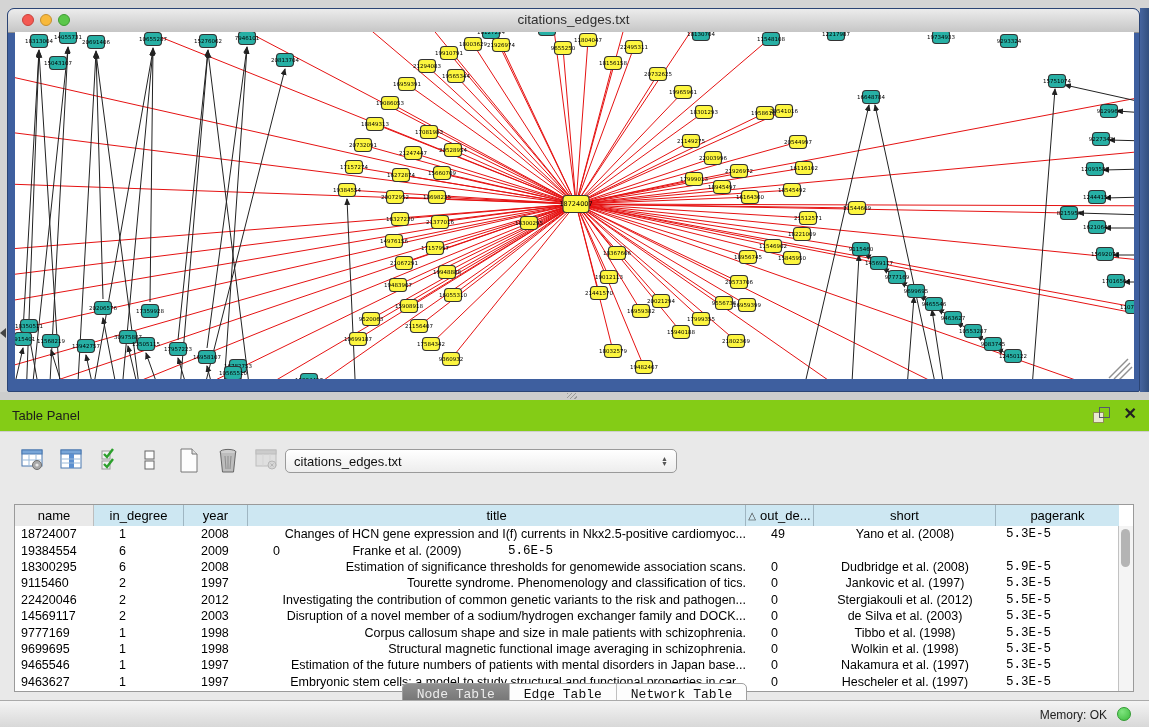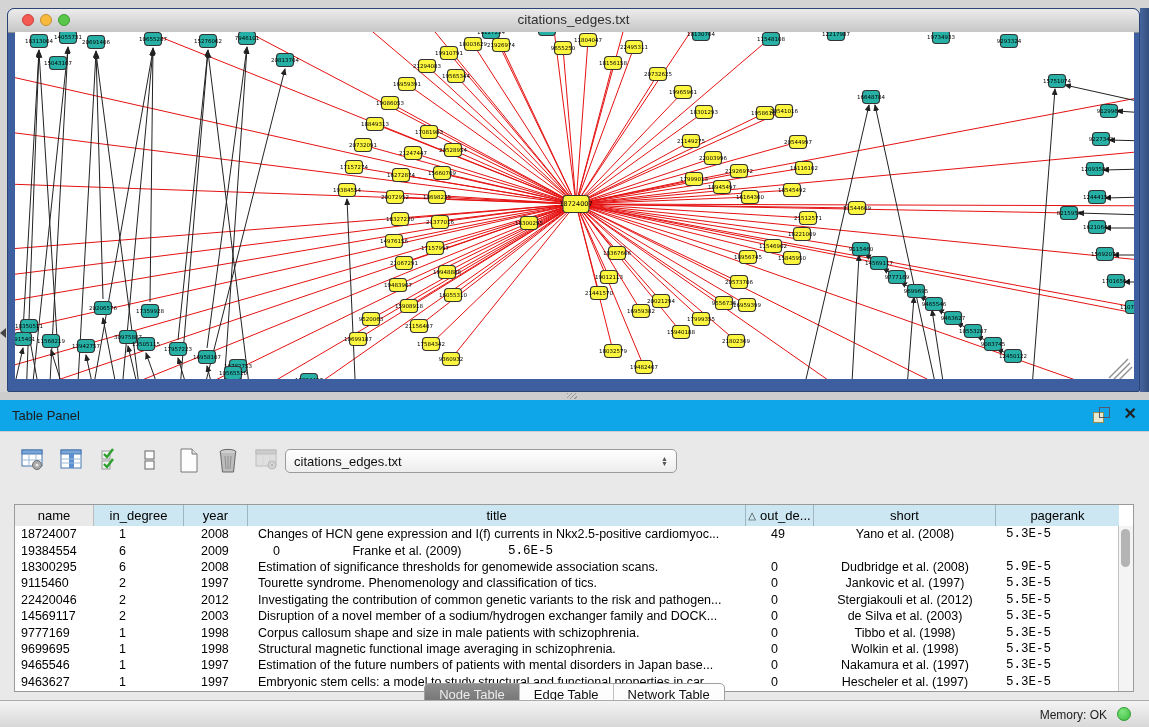--- a/index.html
+++ b/index.html
@@ -26,21 +26,21 @@
   #west-arrow{position:absolute;left:0;top:328px;width:0;height:0;
               border-top:5px solid transparent;border-bottom:5px solid transparent;border-right:6px solid #444;}
 
   
   #divider{position:absolute;left:0;top:392px;width:1149px;height:8px;background:#cdcdcd;border-bottom:1px solid #a5a5a5;}
   #divider .grip{position:absolute;left:567px;top:1px;width:10px;height:6px;
                  background:repeating-linear-gradient(135deg,#9a9a9a 0 1px,transparent 1px 3px);}
 
   
   #table-panel{position:absolute;left:0;top:400px;width:1149px;height:300px;background:#e9e9e9;}
-  #panel-header{position:absolute;left:0;top:0;width:100%;height:31px;background:#0ea5e9;
+  #panel-header{position:absolute;left:0;top:0;width:100%;height:31px;background:#84cc16;
                 border-bottom:1px solid #cfcfcf;}
   #panel-header .ptitle{position:absolute;left:12px;top:8px;font-size:13px;color:#1c1c1c;}
   #float-btn{position:absolute;right:40px;top:7px;width:16px;height:16px;cursor:pointer;}
   #float-btn .sq1{position:absolute;left:0;top:5px;width:9px;height:9px;border:1.5px solid #8f8f55;background:#e9e9d2;}
   #float-btn .sq2{position:absolute;left:6px;top:0;width:9px;height:9px;border:1.5px solid #55596b;}
   #close-btn{position:absolute;right:12px;top:4px;font-size:16px;font-weight:bold;color:#222;cursor:pointer;}
 
   #toolbar{position:absolute;left:18px;top:43px;height:34px;display:flex;align-items:center;gap:9px;}
   .tbtn{width:30px;height:30px;display:flex;align-items:center;justify-content:center;}
   .tbtn svg{display:block;}
@@ -57,30 +57,30 @@
   .hcell{box-sizing:border-box;border-right:1px solid #9fb6c2;display:flex;align-items:center;
          justify-content:center;background:#cde7f2;color:#000;gap:4px;}
   .hcell.gray{background:#e9e9e9;border-right:1px solid #bdbdbd;}
   .sortglyph{font-size:10px;color:#333;}
   #tbody{position:absolute;left:0;top:21px;right:15px;bottom:0;overflow:hidden;font-size:12.5px;color:#000;}
   .trow{display:flex;height:16.4px;align-items:center;background:#fff;}
   .tcell{box-sizing:border-box;white-space:nowrap;overflow:hidden;}
   .c0{width:79px;padding-left:6px;}
   .c1{width:90px;padding-left:25px;}
   .c2{width:64px;padding-left:17px;}
-  .c3{width:498px;padding-left:10px;}
+  .c3{width:498px;padding-left:10px;text-align:right;}
   .c4{width:68px;padding-left:25px;}
   .c5{width:182px;text-align:center;}
   .c6{width:108px;padding-left:10px;font-family:Liberation Mono, monospace;}
   .h0{width:79px;} .h1{width:90px;} .h2{width:64px;} .h3{width:498px;}
   .h4{width:68px;} .h5{width:182px;} .h6{width:123px;border-right:none;}
   #vscroll{position:absolute;right:0;top:21px;bottom:0;width:15px;background:#f4f4f4;border-left:1px solid #c2c2c2;box-sizing:border-box;}
   #vscroll .thumb{position:absolute;left:2px;top:3px;width:9px;height:38px;background:#b4b4b4;border-radius:5px;}
 
-  #tabs-bar{position:absolute;left:0;top:283px;width:100%;display:flex;justify-content:center;}
+  #tabs-bar{position:absolute;left:0;top:283px;width:100%;display:flex;justify-content:center;font-family:Liberation Mono, monospace;}
   .seg{display:flex;border:1px solid #9f9f9f;border-radius:5px;overflow:hidden;background:#fdfdfd;}
   .tab{padding:3px 14px 4px 14px;font-size:13px;color:#111;border-right:1px solid #c0c0c0;cursor:pointer;}
   .tab:last-child{border-right:none;}
   .tab.sel{background:linear-gradient(#8f8f8f,#6f6f6f);color:#ececec;}
 
   
   #status-bar{position:absolute;left:0;top:700px;width:1149px;height:27px;
               background:linear-gradient(#f4f4f4,#d8d8d8);border-top:1px solid #aaaaaa;box-sizing:border-box;}
   #status-bar .mem{position:absolute;right:42px;top:7px;font-size:12px;color:#222;}
   #memory-dot{position:absolute;right:18px;top:6px;width:14px;height:14px;border-radius:50%;

